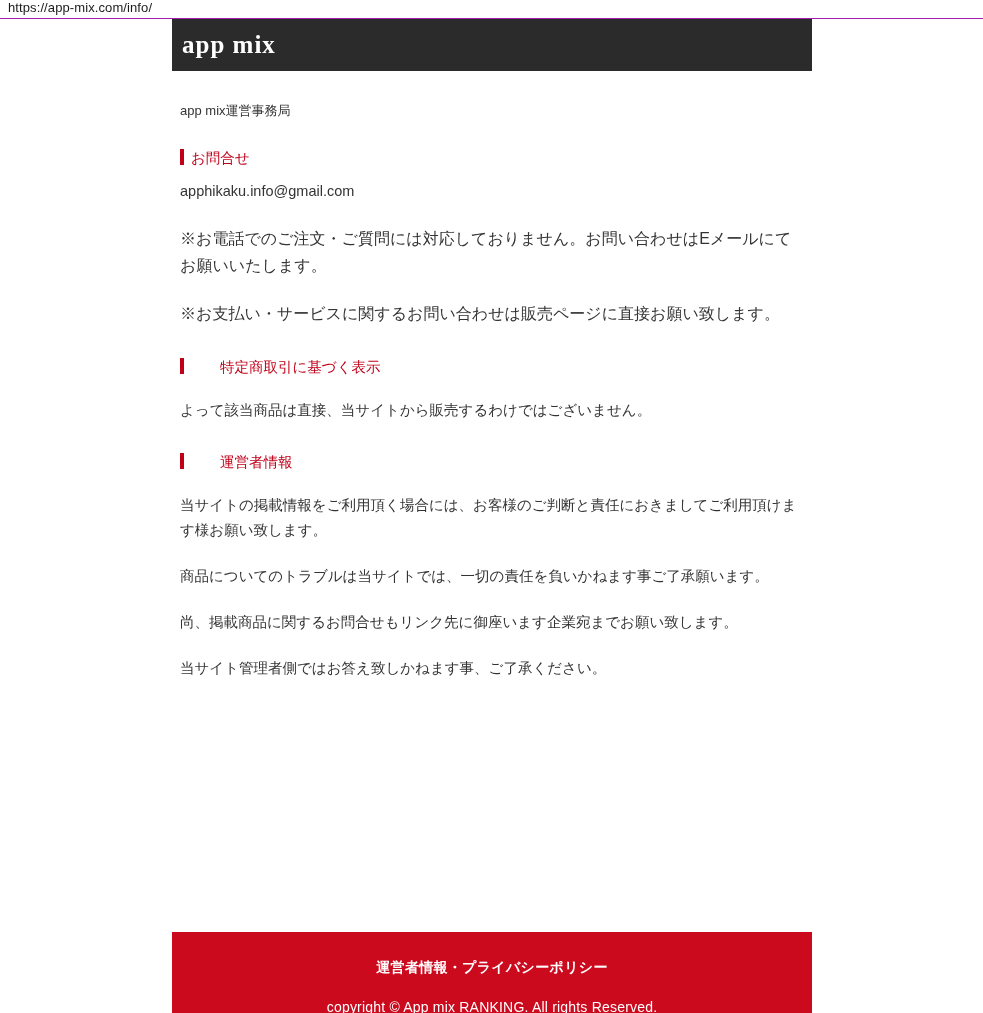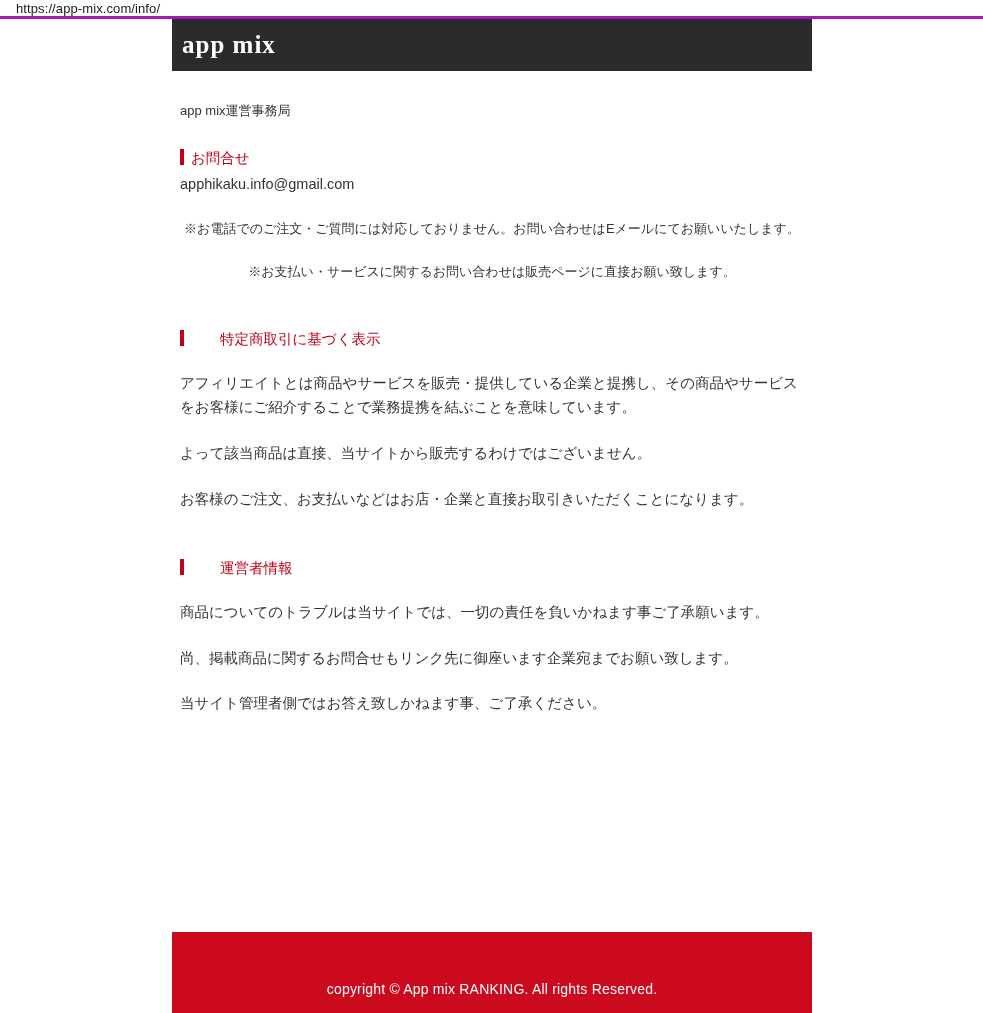--- a/index.html
+++ b/index.html
@@ -11,24 +11,23 @@
     height: 1013px;
     background: #ffffff;
     font-family: "Liberation Sans", sans-serif;
     color: #333333;
     overflow: hidden;
   }
 
   
   .urlbar {
     height: 19px;
-    border-bottom: 3px solid #a21caf;
+    border-bottom: 1px solid #a21caf;
     display: flex;
-    align-items: center;
-    padding: 0 16px;
+    padding: 0 8px;
     box-sizing: border-box;
     background: #ffffff;
   }
   .urlbar .url-text {
     font-family: "Liberation Sans", sans-serif;
     font-size: 13px;
     color: #1a1a1a;
     letter-spacing: 0.1px;
     white-space: nowrap;
   }
@@ -90,38 +89,37 @@
   .section-heading::before {
     content: "";
     position: absolute;
     left: 0;
     top: 1px;
     width: 4px;
     height: 16px;
     background: #c00018;
   }
   .section-heading.spaced {
-    margin-top: 46px;
+    margin-top: 29px;
     padding-left: 40px;
   }
 
   p.para {
     font-size: 14.5px;
     color: #333333;
     line-height: 1.72;
     margin: 21px 0 0 0;
   }
   p.para.small {
-    font-size: 13px;
+    font-size: 16px;
     line-height: 1.7;
-    text-align: center;
   }
   p.mail {
     font-size: 14.5px;
-    margin-top: 4px;
+    margin-top: 11px;
   }
 
   
   .site-footer {
     position: absolute;
     left: 172px;
     top: 913px;
     width: 640px;
     height: 100px;
     background: #cc0a1e;
@@ -163,29 +161,29 @@
     <div class="body-area">
 
       <p class="lead">app mix運営事務局</p>
 
       <h2 class="section-heading">お問合せ</h2>
       <p class="para mail">apphikaku.info@gmail.com</p>
       <p class="para small">※お電話でのご注文・ご質問には対応しておりません。お問い合わせはEメールにてお願いいたします。</p>
       <p class="para small">※お支払い・サービスに関するお問い合わせは販売ページに直接お願い致します。</p>
 
       <h2 class="section-heading spaced">特定商取引に基づく表示</h2>
-      <p class="para">アフィリエイトとは商品やサービスを販売・提供している企業と提携し、その商品やサービスをお客様にご紹介することで業務提携を結ぶことを意味しています。</p>
       <p class="para">よって該当商品は直接、当サイトから販売するわけではございません。</p>
-      <p class="para">お客様のご注文、お支払いなどはお店・企業と直接お取引きいただくことになります。</p>
 
       <h2 class="section-heading spaced">運営者情報</h2>
+      <p class="para">当サイトの掲載情報をご利用頂く場合には、お客様のご判断と責任におきましてご利用頂けます様お願い致します。</p>
       <p class="para">商品についてのトラブルは当サイトでは、一切の責任を負いかねます事ご了承願います。</p>
       <p class="para">尚、掲載商品に関するお問合せもリンク先に御座います企業宛までお願い致します。</p>
       <p class="para">当サイト管理者側ではお答え致しかねます事、ご了承ください。</p>
 
     </div>
   </div>
 
   <div class="site-footer">
+    <a class="footer-link" href="#">運営者情報・プライバシーポリシー</a>
     <span class="footer-copy">copyright © App mix RANKING. All rights Reserved.</span>
   </div>
 
 </div>
 
 </body></html>

